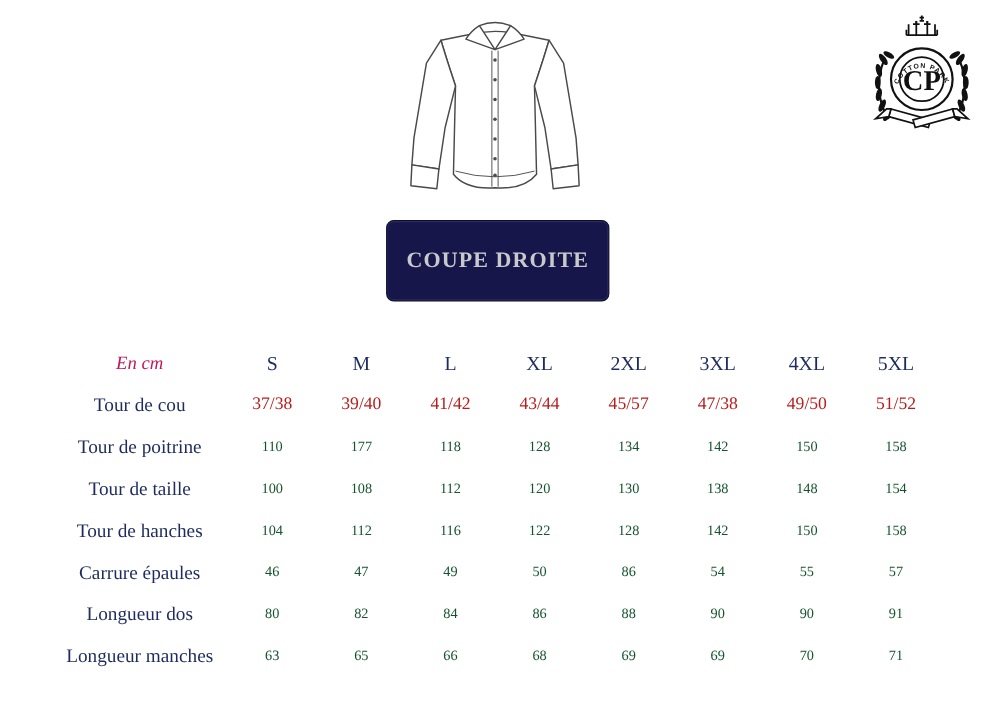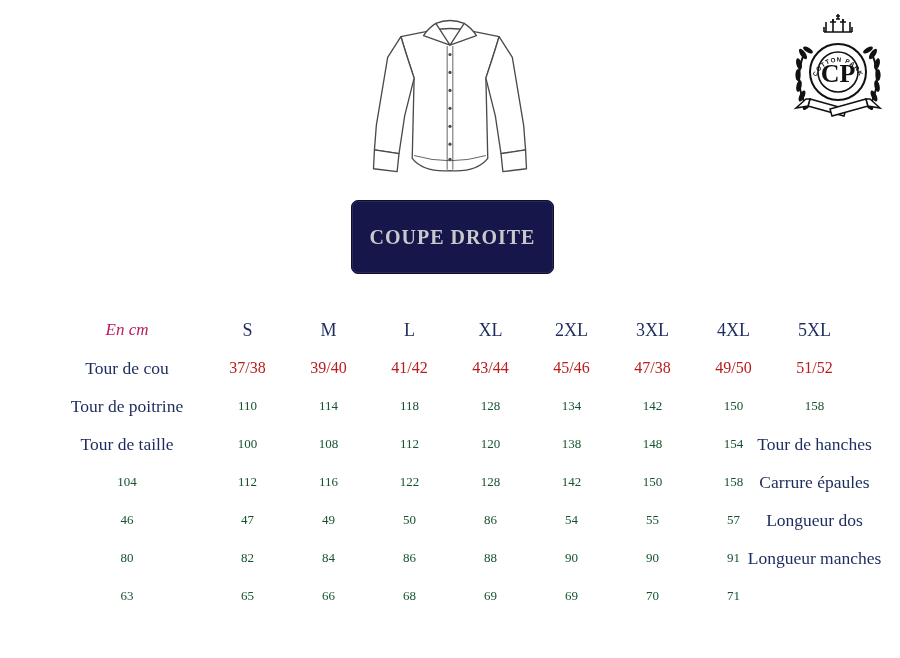--- a/index.html
+++ b/index.html
@@ -147,38 +147,39 @@
     <div class="cell head-cell">XL</div>
     <div class="cell head-cell">2XL</div>
     <div class="cell head-cell">3XL</div>
     <div class="cell head-cell">4XL</div>
     <div class="cell head-cell">5XL</div>
     <div class="cell label-cell">Tour de cou</div>
     <div class="cell neck-cell">37/38</div>
     <div class="cell neck-cell">39/40</div>
     <div class="cell neck-cell">41/42</div>
     <div class="cell neck-cell">43/44</div>
-    <div class="cell neck-cell">45/46</div>
+    <div class="cell neck-cell">45/57</div>
     <div class="cell neck-cell">47/38</div>
     <div class="cell neck-cell">49/50</div>
     <div class="cell neck-cell">51/52</div>
     <div class="cell label-cell">Tour de poitrine</div>
     <div class="cell num-cell">110</div>
-    <div class="cell num-cell">114</div>
+    <div class="cell num-cell">177</div>
     <div class="cell num-cell">118</div>
     <div class="cell num-cell">128</div>
     <div class="cell num-cell">134</div>
     <div class="cell num-cell">142</div>
     <div class="cell num-cell">150</div>
     <div class="cell num-cell">158</div>
     <div class="cell label-cell">Tour de taille</div>
     <div class="cell num-cell">100</div>
     <div class="cell num-cell">108</div>
     <div class="cell num-cell">112</div>
     <div class="cell num-cell">120</div>
+    <div class="cell num-cell">130</div>
     <div class="cell num-cell">138</div>
     <div class="cell num-cell">148</div>
     <div class="cell num-cell">154</div>
     <div class="cell label-cell">Tour de hanches</div>
     <div class="cell num-cell">104</div>
     <div class="cell num-cell">112</div>
     <div class="cell num-cell">116</div>
     <div class="cell num-cell">122</div>
     <div class="cell num-cell">128</div>
     <div class="cell num-cell">142</div>

